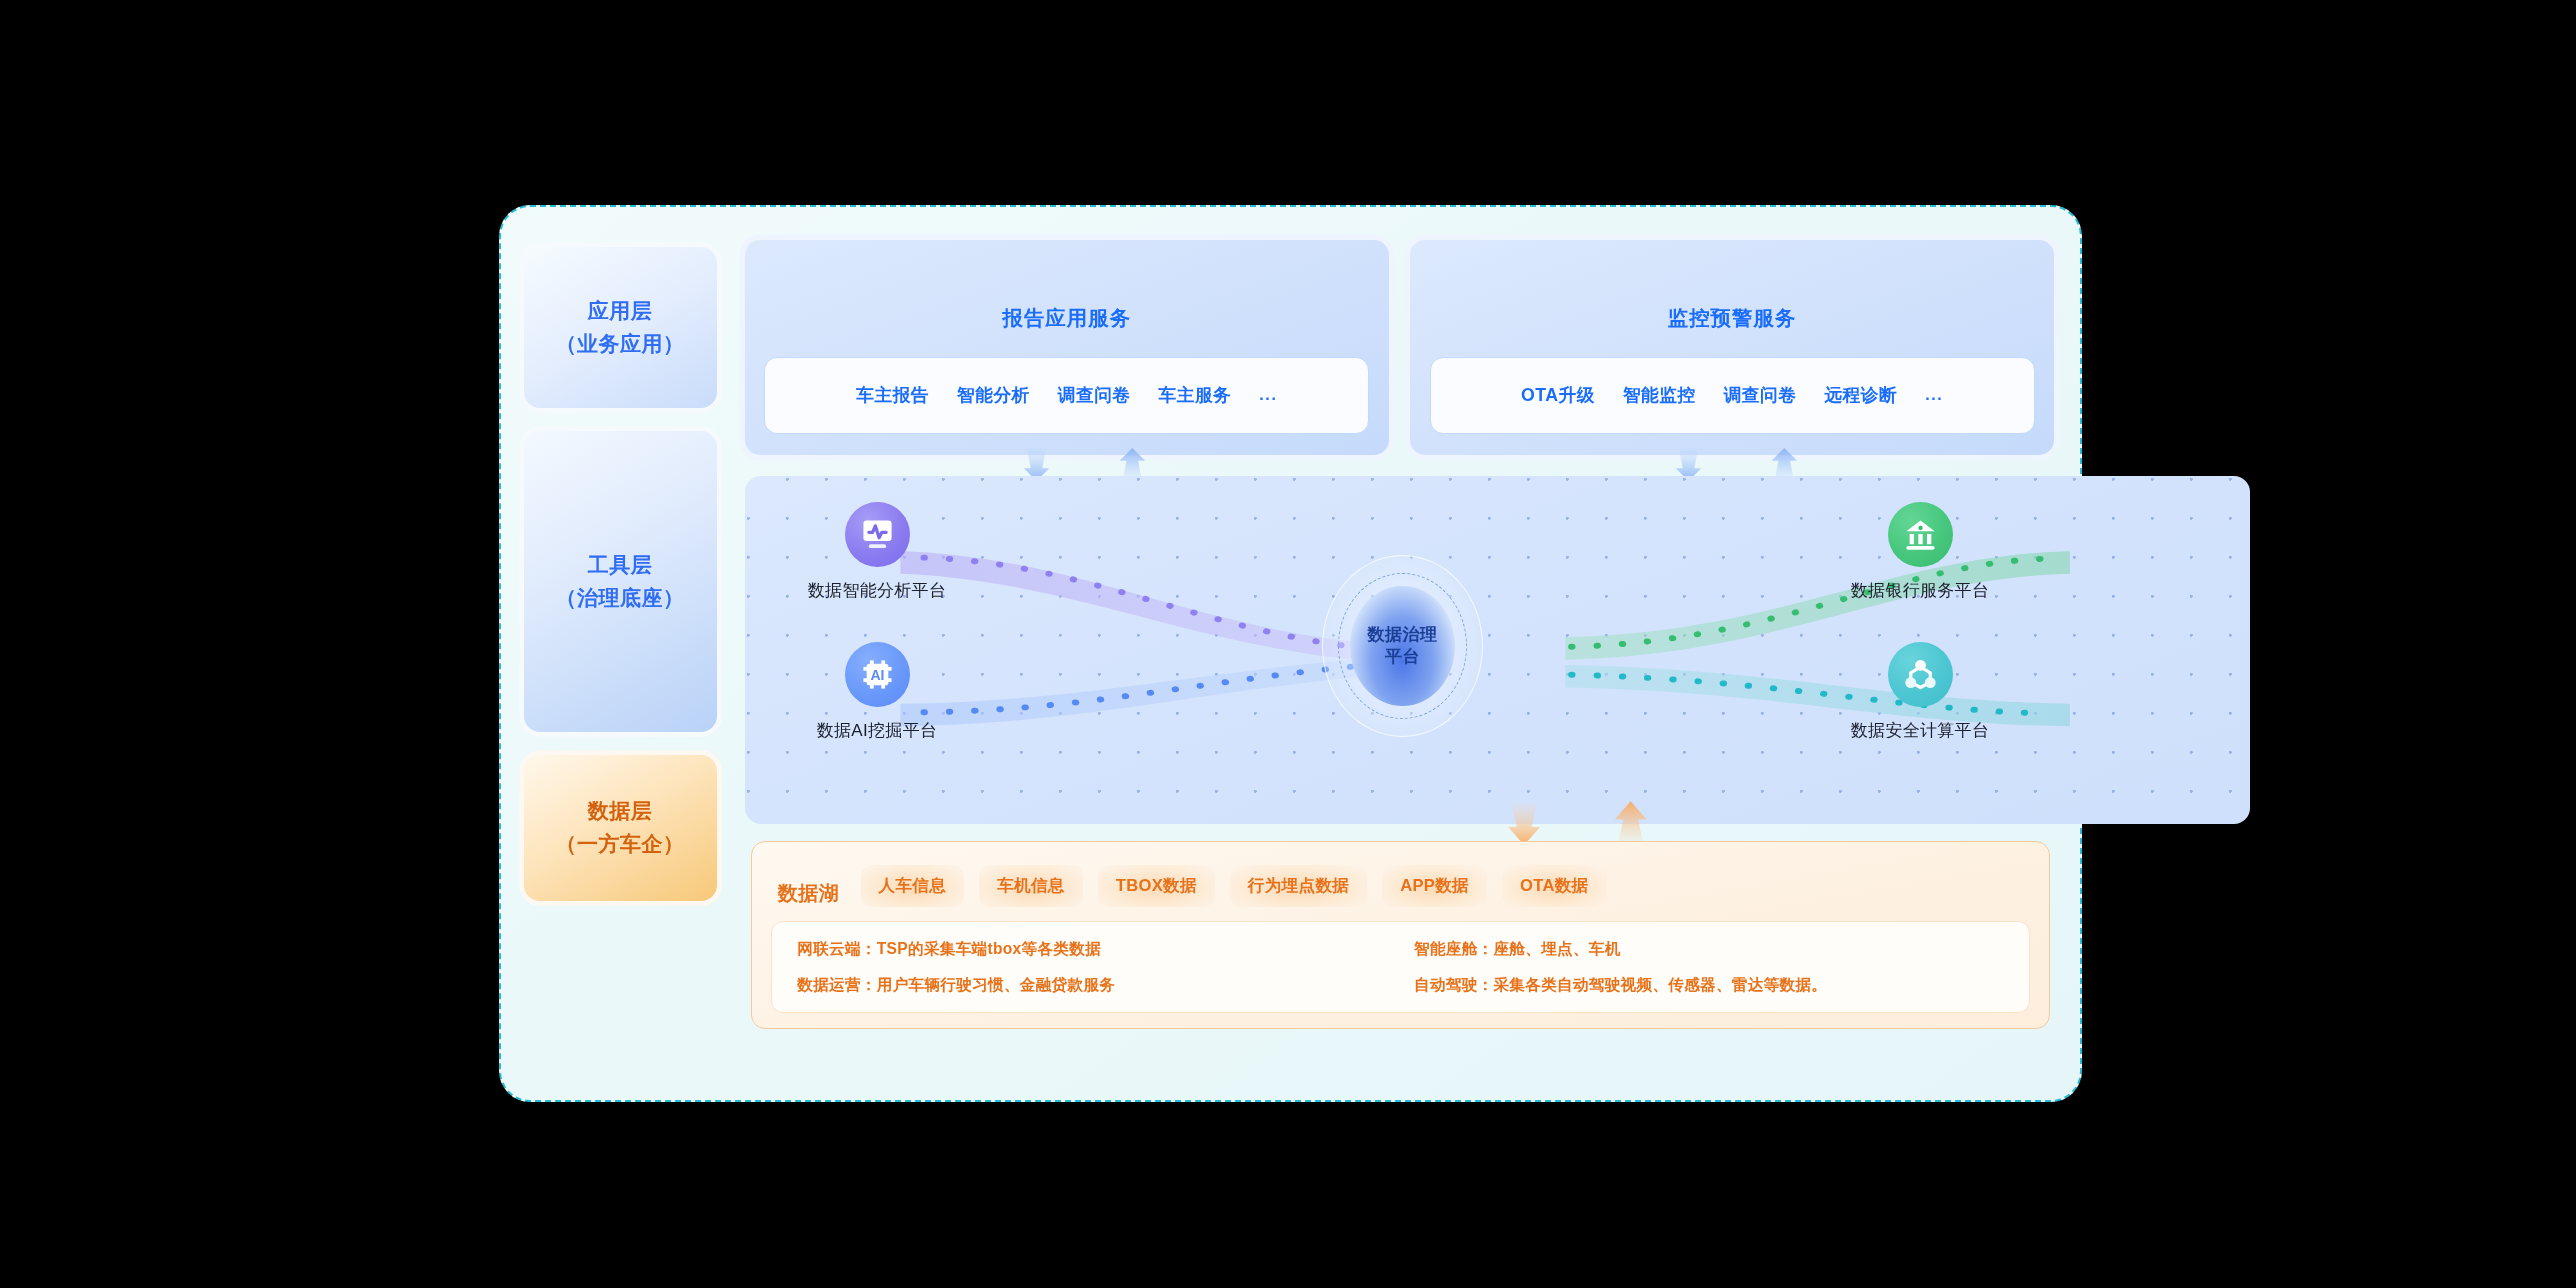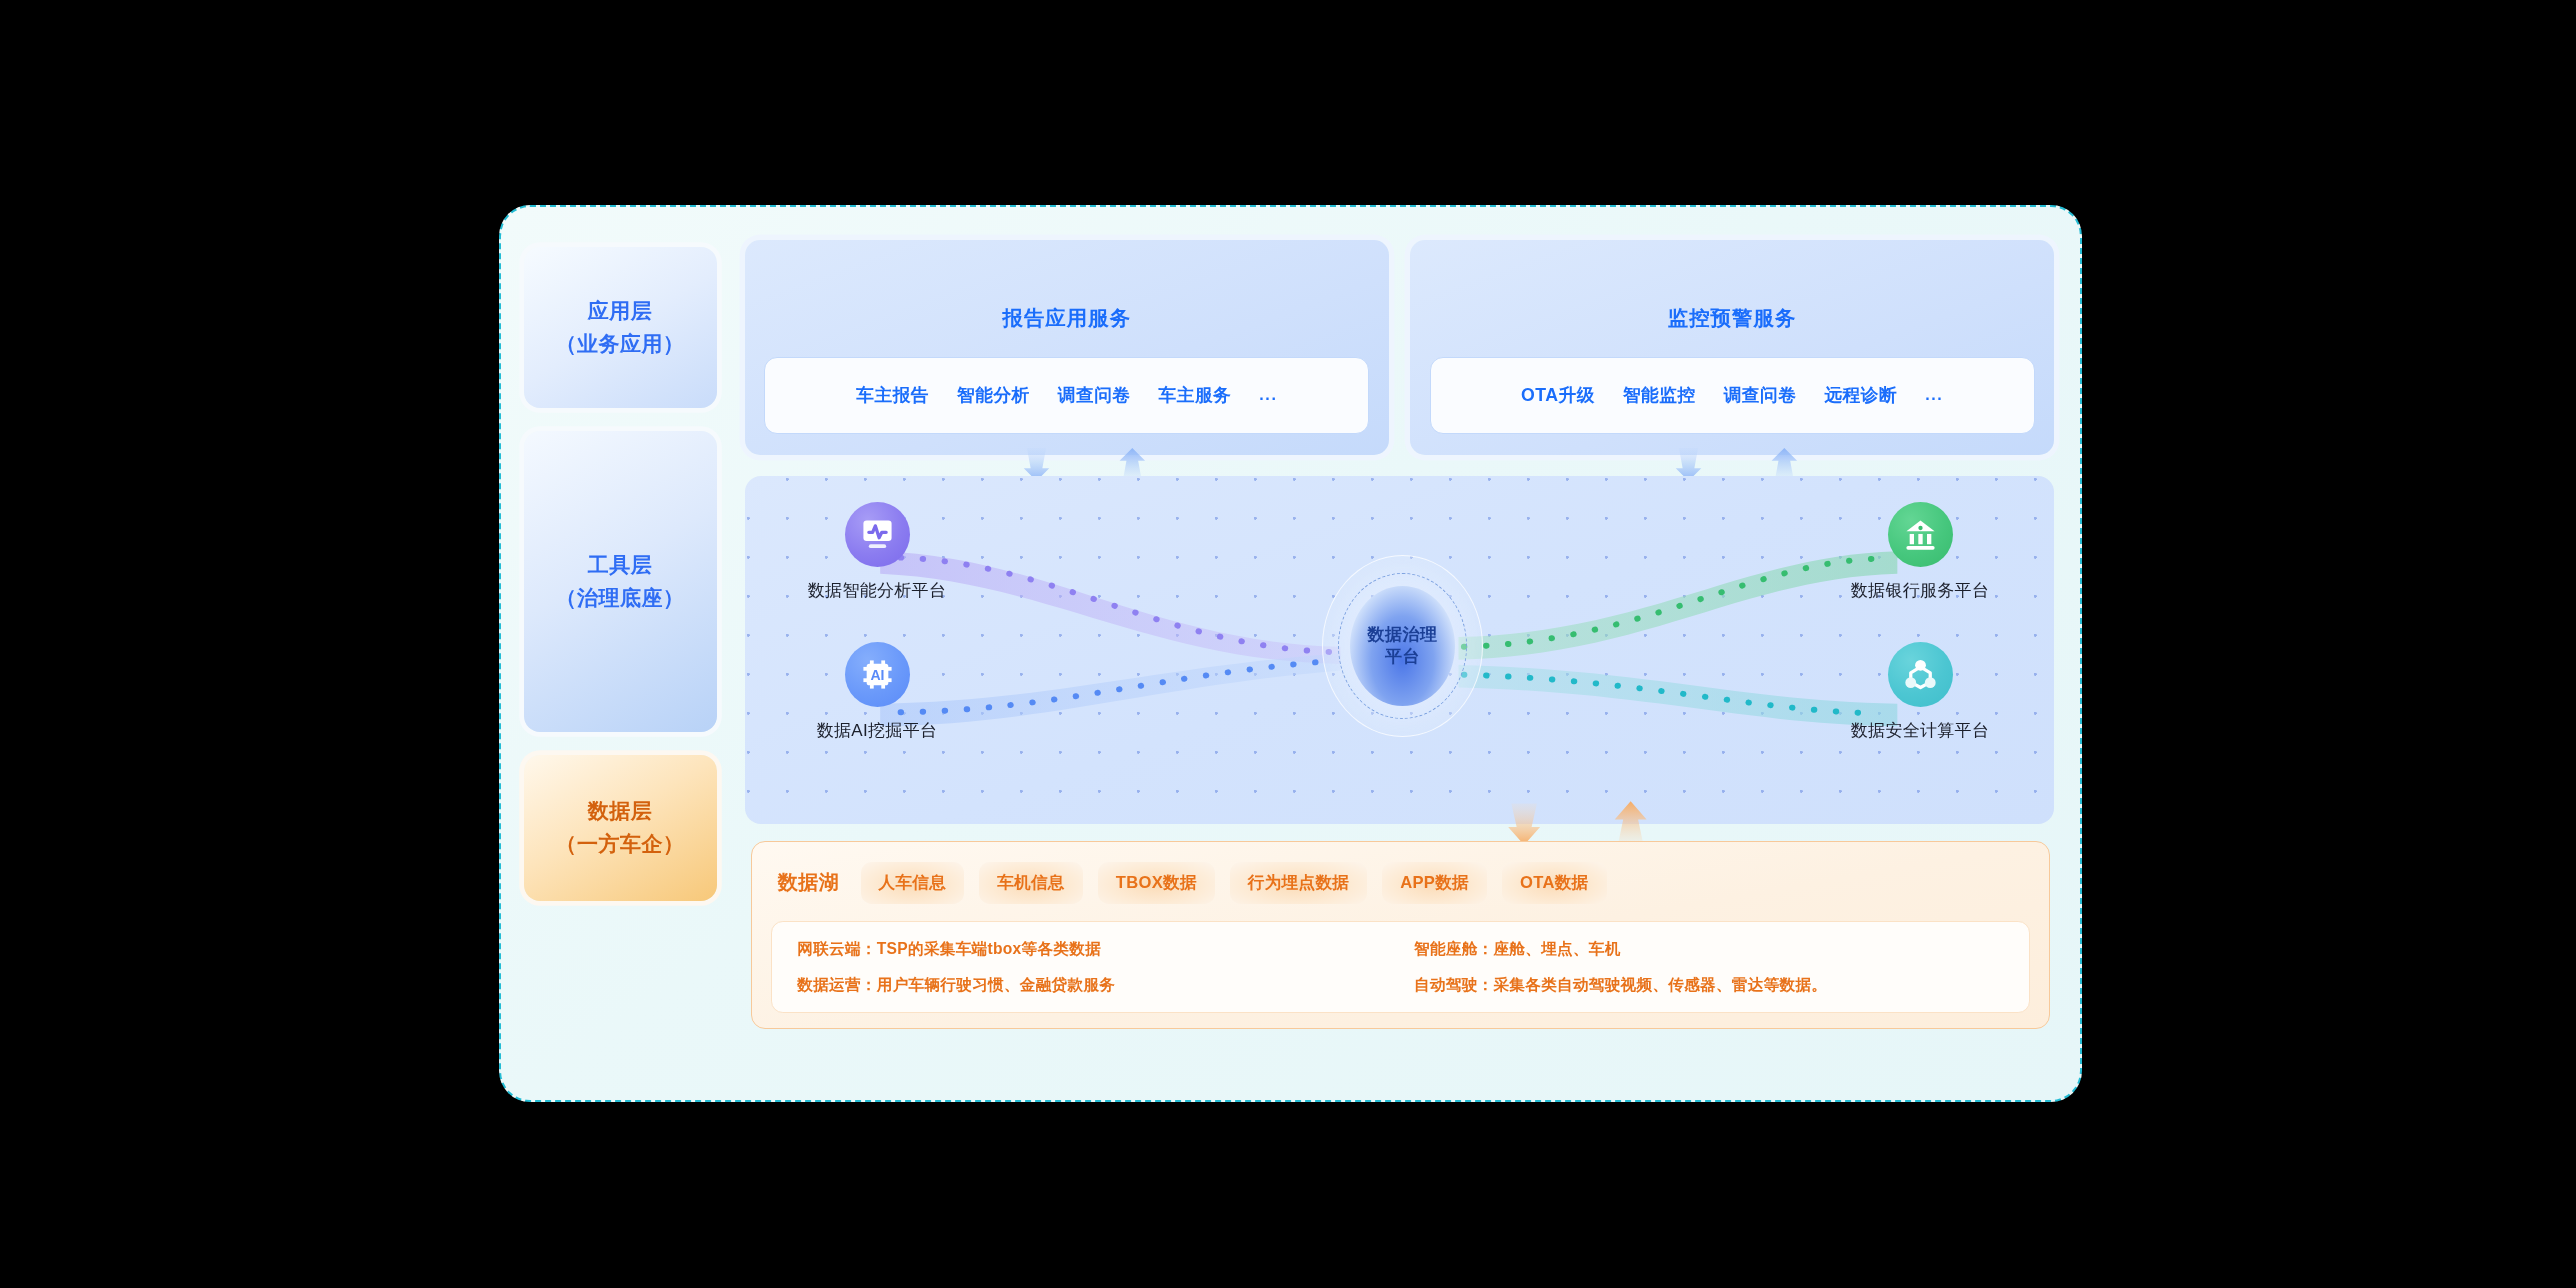--- a/index.html
+++ b/index.html
@@ -100,21 +100,21 @@
     color: #1a6dfb;
     letter-spacing: 0.5px;
     white-space: nowrap;
   }
   .svc-tag.ellipsis { letter-spacing: 1.6px; font-size: 16px; }
 
   
   #tool-layer {
     position: absolute;
     left: 244px; top: 269px;
-    width: 1309px; height: 348px;
+    width: 1505px; height: 348px;
     border-radius: 16px;
     background:
       radial-gradient(circle at 3.2px 3.2px, rgba(103,137,224,0.55) 1.4px, rgba(0,0,0,0) 1.6px) 0 0/39px 39px,
       linear-gradient(160deg,#dbe8fd 0%, #d3e3fd 50%, #cfe0fc 100%);
     overflow: hidden;
   }
   #flow-svg { position: absolute; left: 0; top: 0; width: 100%; height: 100%; }
 
   .node {
     position: absolute;
@@ -190,21 +190,21 @@
     position: absolute;
     left: 250px; top: 634px;
     width: 1299px; height: 188px;
     border-radius: 14px;
     border: 1.6px solid #f7c99a;
     background: linear-gradient(170deg,#fff9f1 0%, #fdf1e2 55%, #fdeedc 100%);
     padding: 16px 19.3px 16px 19.3px;
   }
   #lake-row {
     display: flex;
-    align-items: center;
+    align-items: flex-end;
     gap: 15px;
     height: 49px;
     padding-left: 6.4px;
   }
   #lake-title {
     font-size: 20px;
     font-weight: 700;
     color: #e8721a;
     letter-spacing: 0.5px;
     white-space: nowrap;

